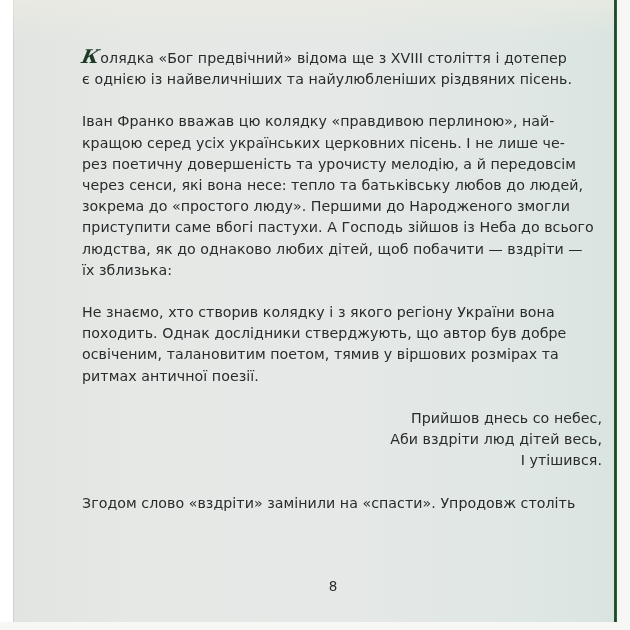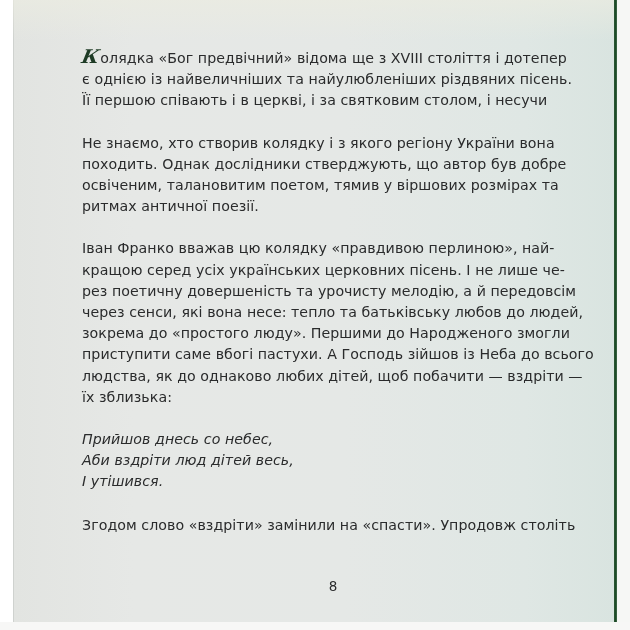--- a/index.html
+++ b/index.html
@@ -80,21 +80,21 @@
       font-style: italic;
       font-weight: bold;
       color: #1e3b25;
       font-size: 19px;
       display: inline-block;
       transform: skewX(-12deg);
       margin-right: 1px;
     }
     .verse {
       margin: 16px 0 22px 0;
-      font-style: italic;
+      text-align: right;
     }
     .page-number {
       position: absolute;
       left: 0;
       width: 630px;
       top: 578px;
       text-align: center;
       font-family: "DejaVu Sans", sans-serif;
       font-size: 13.5px;
       color: #2a2b2c;
@@ -110,39 +110,38 @@
   </div>
   <div class="spine-line"></div>
   <div class="right-strip"></div>
   <div class="bottom-strip"></div>
 
   <div class="text-block">
 
     <div class="para">
       <span class="line"><span class="dropcap">К</span><span>олядка «Бог предвічний» відома ще з XVIII століття і дотепер</span></span>
       <span class="line">є однією із найвеличніших та найулюбленіших різдвяних пісень.</span>
-      <span class="line">Її першою співають і в церкві, і за святковим столом, і несучи</span>
-    </div>
-
-    <div class="para">
-      <span class="line">Не знаємо, хто створив колядку і з якого регіону України вона</span>
-      <span class="line">походить. Однак дослідники стверджують, що автор був добре</span>
-      <span class="line">освіченим, талановитим поетом, тямив у віршових розмірах та</span>
-      <span class="line">ритмах античної поезії.</span>
     </div>
 
     <div class="para">
       <span class="line">Іван Франко вважав цю колядку «правдивою перлиною», най-</span>
       <span class="line">кращою серед усіх українських церковних пісень. І не лише че-</span>
       <span class="line">рез поетичну довершеність та урочисту мелодію, а й передовсім</span>
       <span class="line">через сенси, які вона несе: тепло та батьківську любов до людей,</span>
       <span class="line">зокрема до «простого люду». Першими до Народженого змогли</span>
       <span class="line">приступити саме вбогі пастухи. А Господь зійшов із Неба до всього</span>
       <span class="line">людства, як до однаково любих дітей, щоб побачити — вздріти —</span>
       <span class="line">їх зблизька:</span>
+    </div>
+
+    <div class="para">
+      <span class="line">Не знаємо, хто створив колядку і з якого регіону України вона</span>
+      <span class="line">походить. Однак дослідники стверджують, що автор був добре</span>
+      <span class="line">освіченим, талановитим поетом, тямив у віршових розмірах та</span>
+      <span class="line">ритмах античної поезії.</span>
     </div>
 
     <div class="verse">
       <span class="line">Прийшов днесь со небес,</span>
       <span class="line">Аби вздріти люд дітей весь,</span>
       <span class="line">І утішився.</span>
     </div>
 
     <div class="para">
       <span class="line">Згодом слово «вздріти» замінили на «спасти». Упродовж століть</span>

